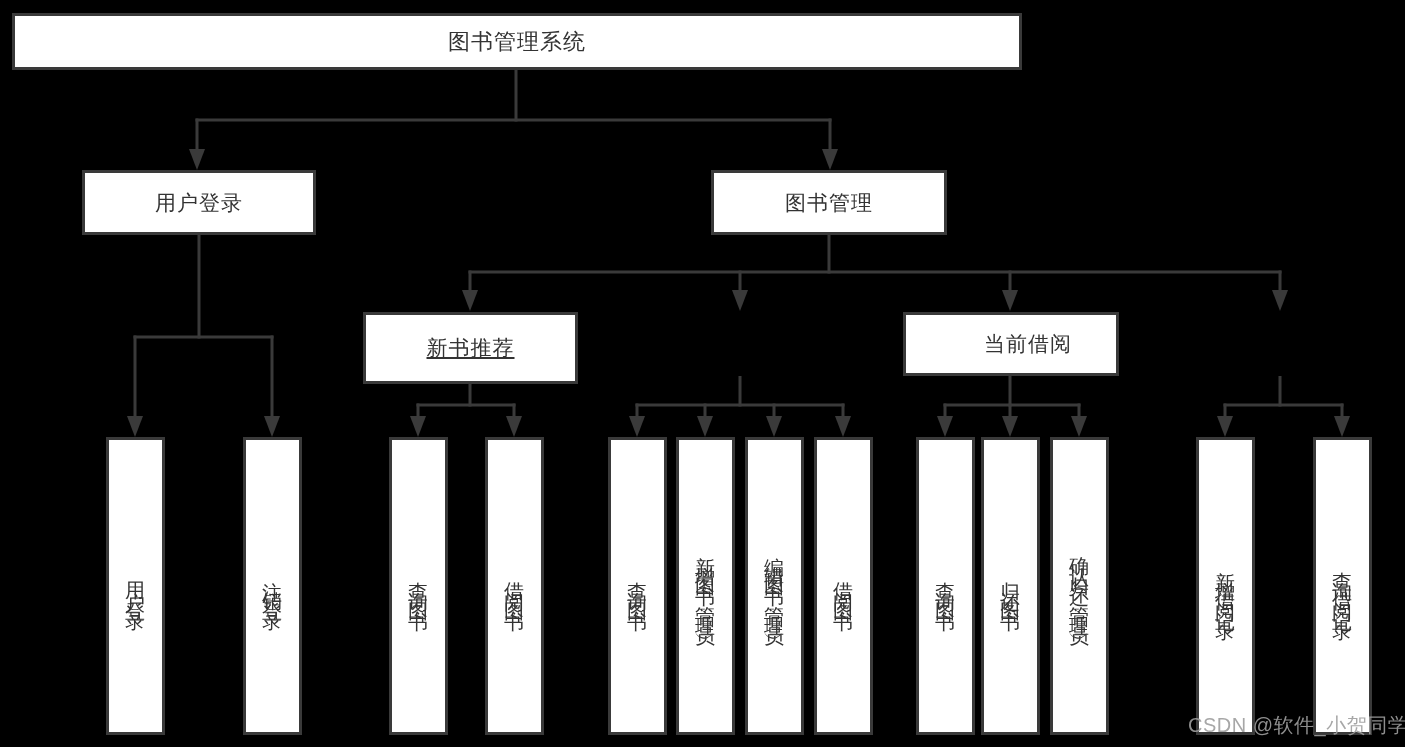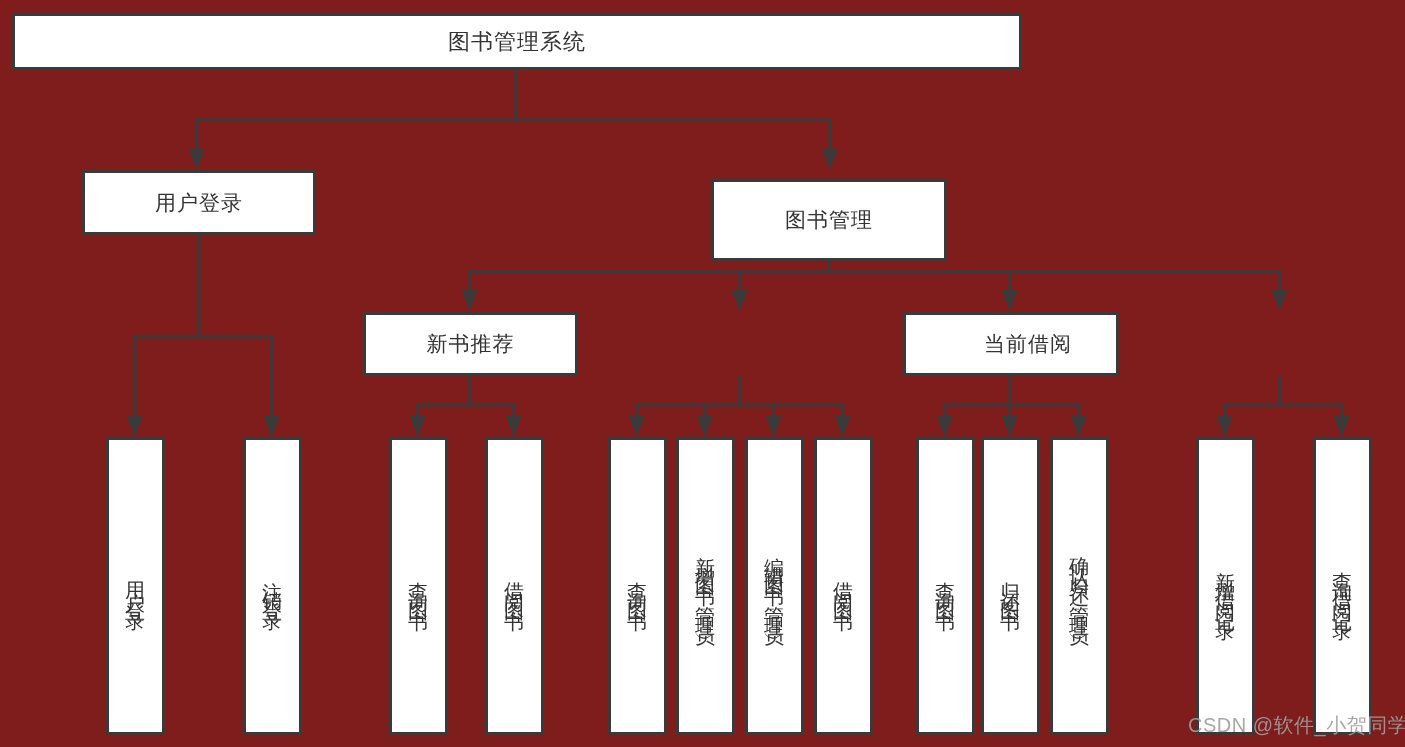--- a/index.html
+++ b/index.html
@@ -1,20 +1,20 @@
 <!DOCTYPE html>
 <html><head>
 <meta charset="utf-8">
 <style>
   html, body { margin: 0; padding: 0; background: #ffffff; }
   .canvas {
     position: relative;
     width: 1405px;
     height: 747px;
-    background: #7f1d1d;
+    background: #000000;
     overflow: hidden;
     font-family: "Liberation Sans", sans-serif;
   }
   .connectors {
     position: absolute;
     left: 0; top: 0;
     width: 1405px; height: 747px;
     z-index: 1;
   }
   .node {
@@ -124,25 +124,25 @@
     <polygon points="1334,416 1350,416 1342,437"></polygon>
   </svg>
 
   <div class="node h-node root-node" style="left:12px; top:13px; width:1010px; height:57px;">
     <span class="lbl">图书管理系统</span>
   </div>
 
   <div class="node h-node" style="left:82px; top:170px; width:234px; height:65px;">
     <span class="lbl">用户登录</span>
   </div>
-  <div class="node h-node" style="left:711px; top:179px; width:236px; height:82px;text-align:right;">
+  <div class="node h-node" style="left:711px; top:170px; width:236px; height:65px;text-align:right;">
     <span class="lbl">图书管理</span>
   </div>
 
-  <div class="node h-node" style="left:363px; top:312px; width:215px; height:64px;">
+  <div class="node h-node" style="left:363px; top:312px; width:215px; height:72px;text-decoration:underline;">
     <span class="lbl">新书推荐</span>
   </div>
   <div class="node h-node" style="left:903px; top:312px; width:216px; height:64px;padding-left:34px;">
     <span class="lbl">当前借阅</span>
   </div>
 
   <div class="node v-node" style="left:106px;">
     <span class="lbl">用户登录</span>
   </div>
   <div class="node v-node" style="left:243px;">

